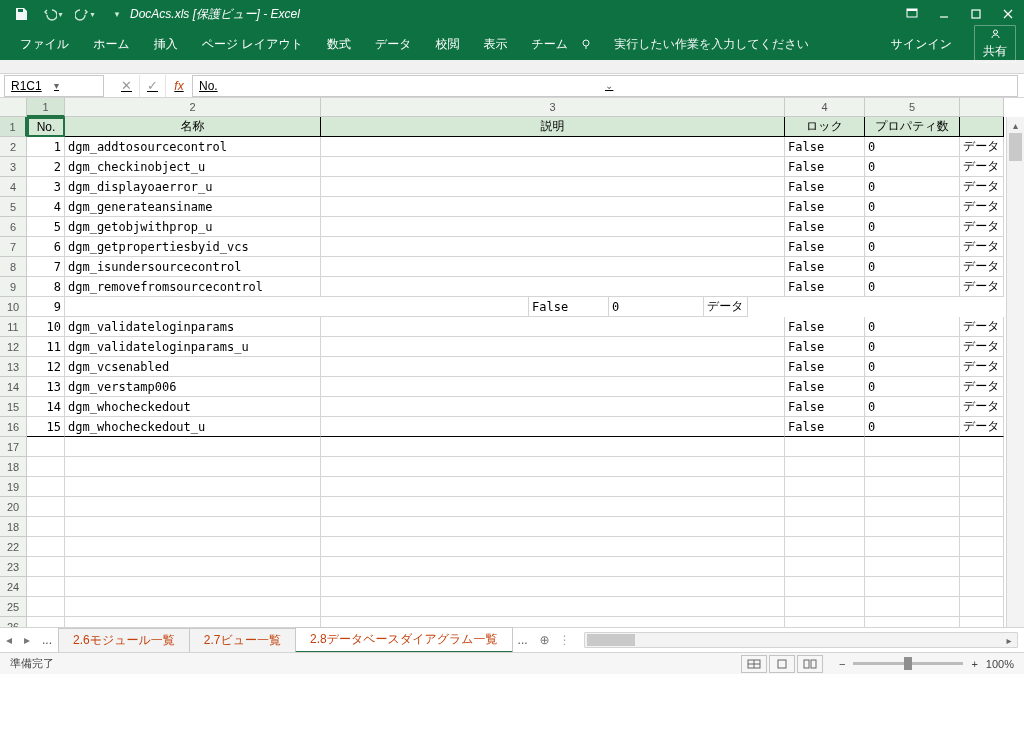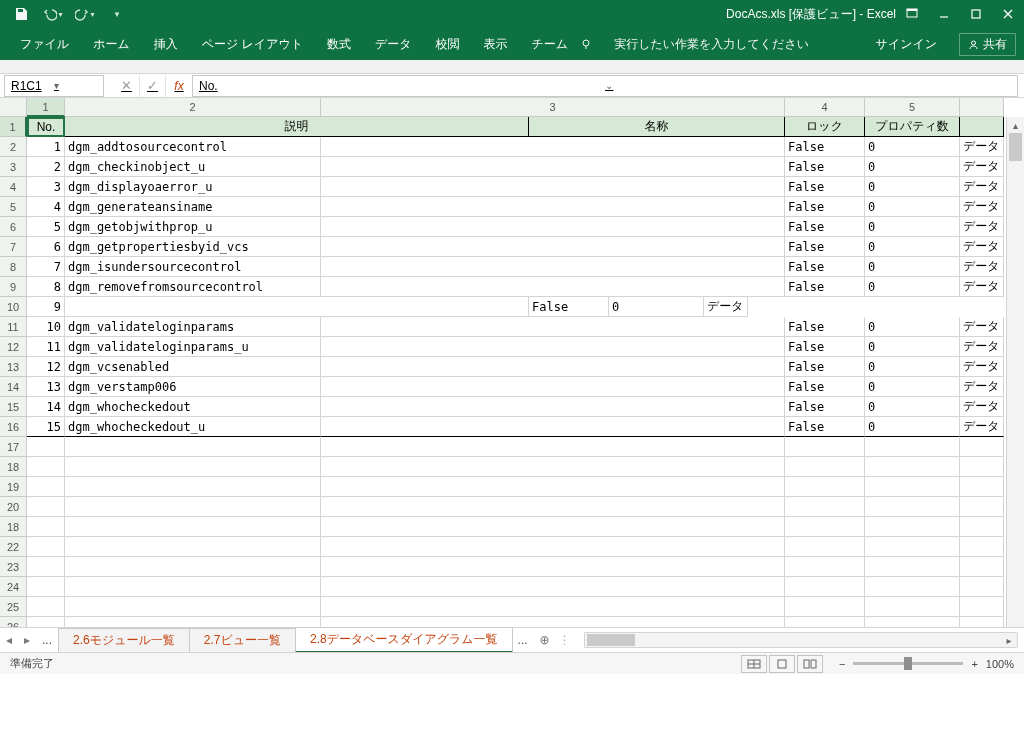--- a/index.html
+++ b/index.html
@@ -1,30 +1,30 @@
 <!DOCTYPE html>
 <html><head>
 <meta charset="utf-8">
 <style>
 * { margin: 0; padding: 0; box-sizing: border-box; font-family: "Meiryo UI", "MS PGothic", sans-serif; }
 body { background: #fff; width: 1024px; height: 736px; overflow: hidden; position: relative; }
 
 .titlebar { background: #0e7142; height: 28px; display: flex; align-items: center; color: #fff; font-size: 12px; }
 .title-left { display: flex; align-items: center; gap: 6px; padding-left: 8px; }
 .title-btn { width: 26px; height: 26px; display: flex; align-items: center; justify-content: center; color: #cfe8db; }
-.title-center { flex: 1; text-align: right; }
+.title-center { flex: 1; text-align: left; font-style: italic; }
 .title-right { display: flex; align-items: center; }
 .title-sys { width: 32px; height: 28px; display: flex; align-items: center; justify-content: center; color: #fff; }
 
 .ribbon-tabs { background: #0e7142; height: 32px; display: flex; align-items: center; color: #fff; font-size: 12px; padding: 0 8px; }
 .r-tab { padding: 6px 12px; cursor: pointer; }
 .r-sep { flex: 1; }
 .r-tell { display: flex; align-items: center; gap: 21px; opacity: 0.95; }
 .r-signin { }
-.r-share { display: flex; align-items: center; gap: 4px; border: 1px solid rgba(255,255,255,0.35); padding: 2px 8px; margin-left: 10px; border-radius:1px; }
+.r-share { display: flex; align-items: center; gap: 4px; border: 1px solid rgba(255,255,255,0.35); padding: 2px 8px; margin-left: 10px; border-radius:1px;flex-direction:column; }
 .ribbon-body { background: #f1f1f1; height: 14px; border-bottom: 1px solid #d4d4d4; }
 
 .namebox-row { height: 24px; display: flex; align-items: center; border-bottom: 1px solid #d4d4d4; text-decoration: underline; }
 .namebox { width: 100px; border: 1px solid #c9c9c9; margin: 2px 4px; height: 22px; display: flex; align-items: center; padding: 0 6px; font-size: 12px; background: #fff; }
 .namebox span { flex: 1; }
 .nb-dd { color: #666; font-size: 10px; }
 .fx-btn { width: 26px; height: 22px; display: flex; align-items: center; justify-content: center; color: #9a9a9a; font-size: 13px; border-right: 1px solid #e5e5e5; }
 .fx-lbl { width: 26px; font-style: italic; font-size: 12px; color: #c2410c; text-align: center; }
 .formula-bar { flex: 1; border: 1px solid #c9c9c9; margin: 2px 6px 2px 0; height: 22px; display: flex; align-items: center; padding: 0 6px; font-size: 12px; background: #fff; }
 .formula-bar span { flex: 1; }
@@ -171,22 +171,22 @@
     <div class="ch c2">2</div>
     <div class="ch c3">3</div>
     <div class="ch c4">4</div>
     <div class="ch c5">5</div>
     <div class="ch c6"></div>
   </div>
   <div class="rows" id="rows">
       <div class="row">
         <div class="rh active">1</div>
         <div class="cell c1 hdr sel-cell">No.</div>
+        <div class="cell c2 hdr">名称</div>
         <div class="cell c3 hdr">説明</div>
-        <div class="cell c2 hdr">名称</div>
         <div class="cell c4 hdr">ロック</div>
         <div class="cell c5 hdr">プロパティ数</div>
         <div class="cell c6 hdr"></div>
       </div>
       <div class="row">
         <div class="rh">2</div>
         <div class="cell c1  num mono">1</div>
         <div class="cell c2  mono">dgm_addtosourcecontrol</div>
         <div class="cell c3  mono"></div>
         <div class="cell c4  mono">False</div>

